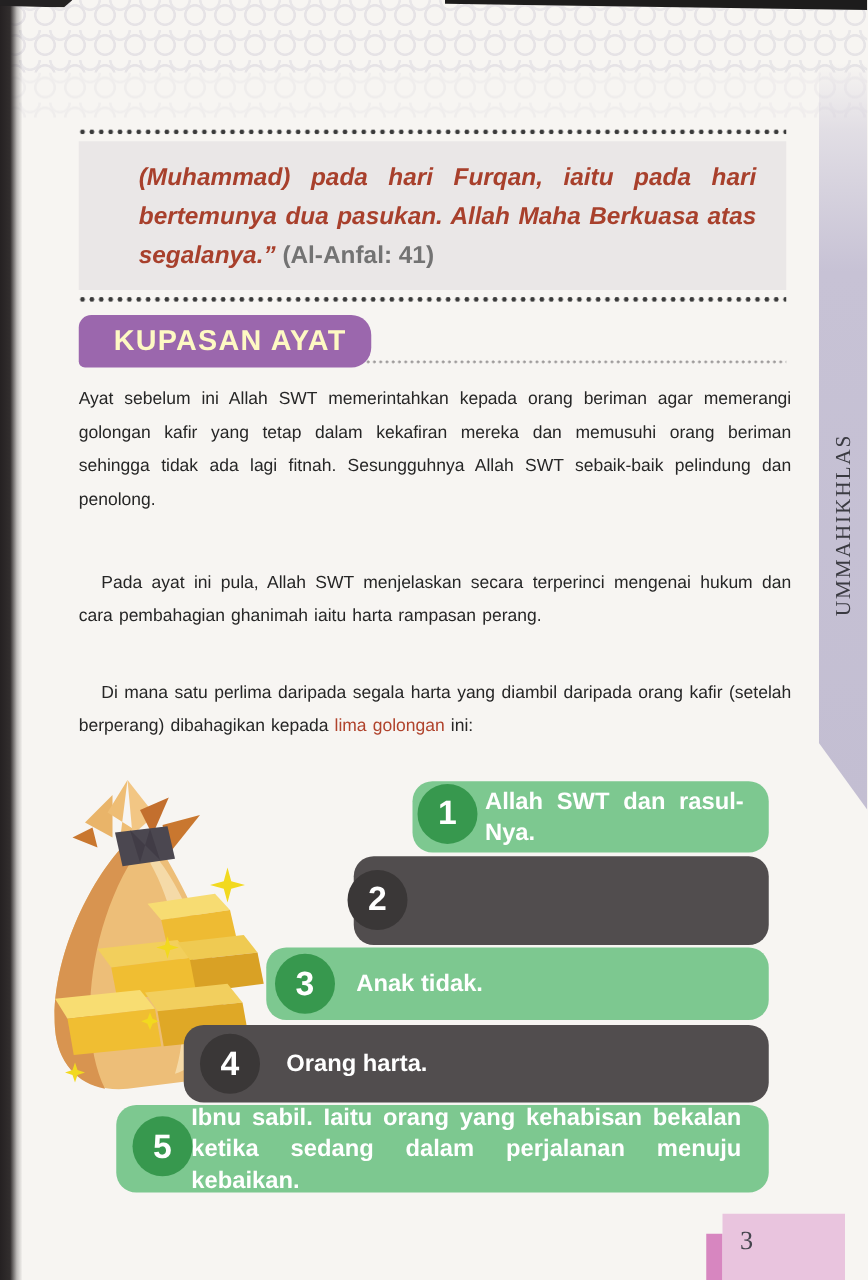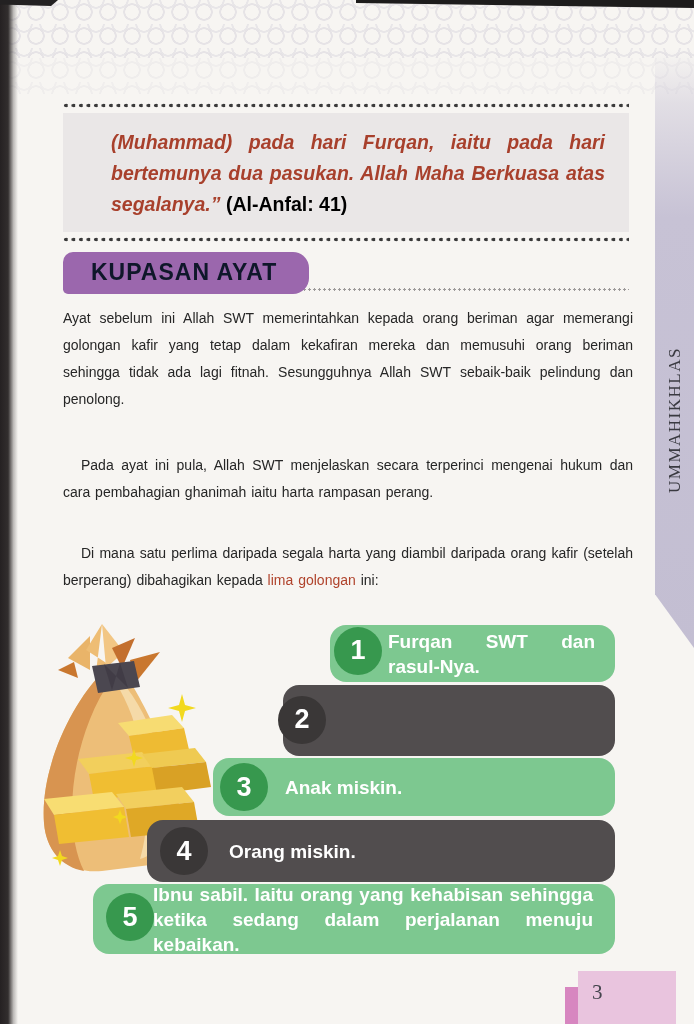--- a/index.html
+++ b/index.html
@@ -39,30 +39,30 @@
     font-family:"Liberation Serif", serif;font-size:17px;letter-spacing:1.5px;color:#3a3a41;
   }
   
   .quote{position:absolute;left:63px;top:103px;width:566px;z-index:3;}
   .dotline{height:5px;
     background-image:radial-gradient(circle at 3px 2.5px,#3a3a3a 1.7px,transparent 2.1px);
     background-size:7.5px 5px;background-repeat:repeat-x;}
   .quote-body{background:#eae7e7;margin:5px 0 5px 0;padding:14px 24px 12px 48px;}
   .quote-text{margin:0;font-size:19.5px;line-height:31px;font-weight:bold;text-align:justify;}
   .quote-red{color:#a8402c;font-style:italic;}
-  .quote-cite{color:#000000;}
+  .quote-cite{color:#737373;}
   
   .kupasan-wrap{position:absolute;left:63px;top:252px;width:566px;z-index:3;}
   .kupasan-line{position:absolute;left:0;right:0;top:36px;height:3px;
     background-image:radial-gradient(circle at 1.5px 1.5px,#9d9a9a 1px,transparent 1.3px);
     background-size:5px 3px;background-repeat:repeat-x;}
   .kupasan-box{
-    position:relative;display:inline-block;background:#9b67ad;color:#0f172a;
+    position:relative;display:inline-block;background:#9b67ad;color:#fef9c3;
     font-size:23px;font-weight:bold;letter-spacing:1px;
-    padding:7px 32px 8px 28px;border-radius:10px 16px 16px 5px;z-index:2;
+    padding:7px 20px 8px 28px;border-radius:10px 16px 16px 5px;z-index:2;
   }
   
   .para{position:absolute;left:63px;width:570px;font-size:14px;line-height:27px;
     color:#262626;text-align:justify;margin:0;z-index:3;word-spacing:1px;}
   .p1{top:305px;}
   .p2{top:452px;text-indent:18px;}
   .p3{top:540px;text-indent:18px;}
   .hl{color:#b0432c;font-weight:normal;}
   
   .bar{position:absolute;border-radius:16px;color:#fff;display:flex;align-items:center;z-index:4;}
@@ -158,36 +158,36 @@
     <polygon points="94,191 162,184 167,212 99,219" fill="#dfa826"></polygon>
 
     <path d="M150 76 L153 87 L164 90 L153 93 L150 104 L147 93 L136 90 L147 87 Z" fill="#f2d91f"></path>
     <path d="M102 131 L104 138 L111 140 L104 142 L102 149 L100 142 L93 140 L100 138 Z" fill="#f2d91f"></path>
     <path d="M88 192 L90 197 L95 199 L90 201 L88 206 L86 201 L81 199 L86 197 Z" fill="#f2d91f"></path>
     <path d="M28 232 L30 238 L36 240 L30 242 L28 248 L26 242 L20 240 L26 238 Z" fill="#f2d91f"></path>
   </svg>
 
   <div class="bar green bar1">
     <div class="num">1</div>
-    <div class="txt">Furqan SWT dan rasul-Nya.</div>
+    <div class="txt">Allah SWT dan rasul-Nya.</div>
   </div>
   <div class="bar dark bar2">
     <div class="num">2</div>
   </div>
   <div class="bar green bar3">
     <div class="num">3</div>
-    <div class="txt">Anak miskin.</div>
+    <div class="txt">Anak tidak.</div>
   </div>
   <div class="bar dark bar4">
     <div class="num">4</div>
-    <div class="txt">Orang miskin.</div>
+    <div class="txt">Orang harta.</div>
   </div>
   <div class="bar green bar5">
     <div class="num">5</div>
-    <div class="txt">Ibnu sabil. Iaitu orang yang kehabisan sehingga ketika sedang dalam perjalanan menuju kebaikan.</div>
+    <div class="txt">Ibnu sabil. Iaitu orang yang kehabisan bekalan ketika sedang dalam perjalanan menuju kebaikan.</div>
   </div>
 
   <div class="tab-strip"></div>
   <div class="tab-box">
     <span>3</span>
   </div>
 
 </div>
 
 </body></html>

